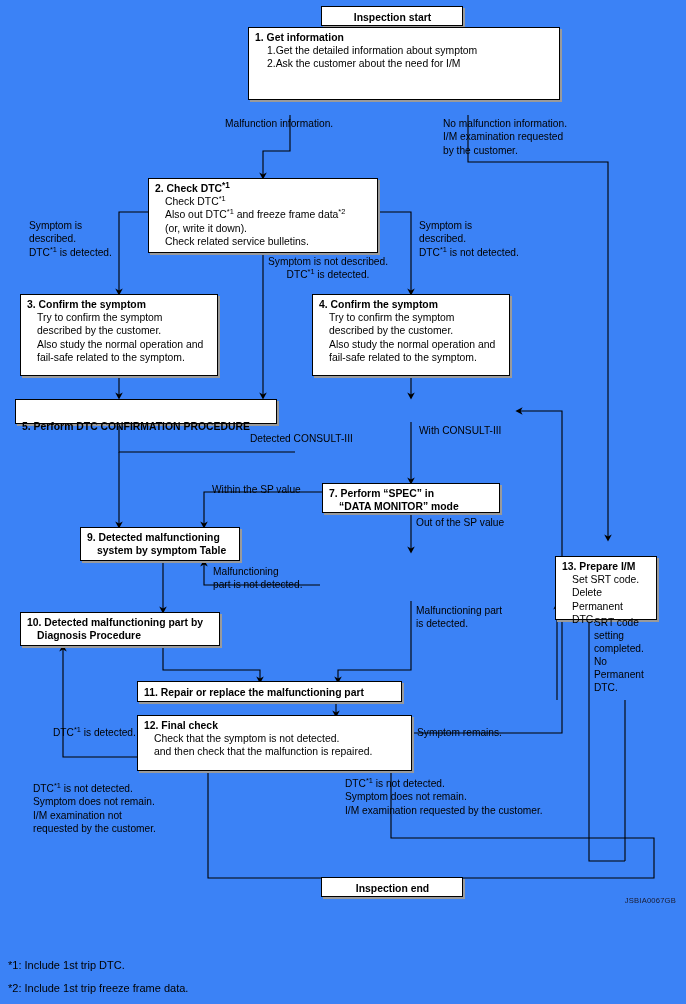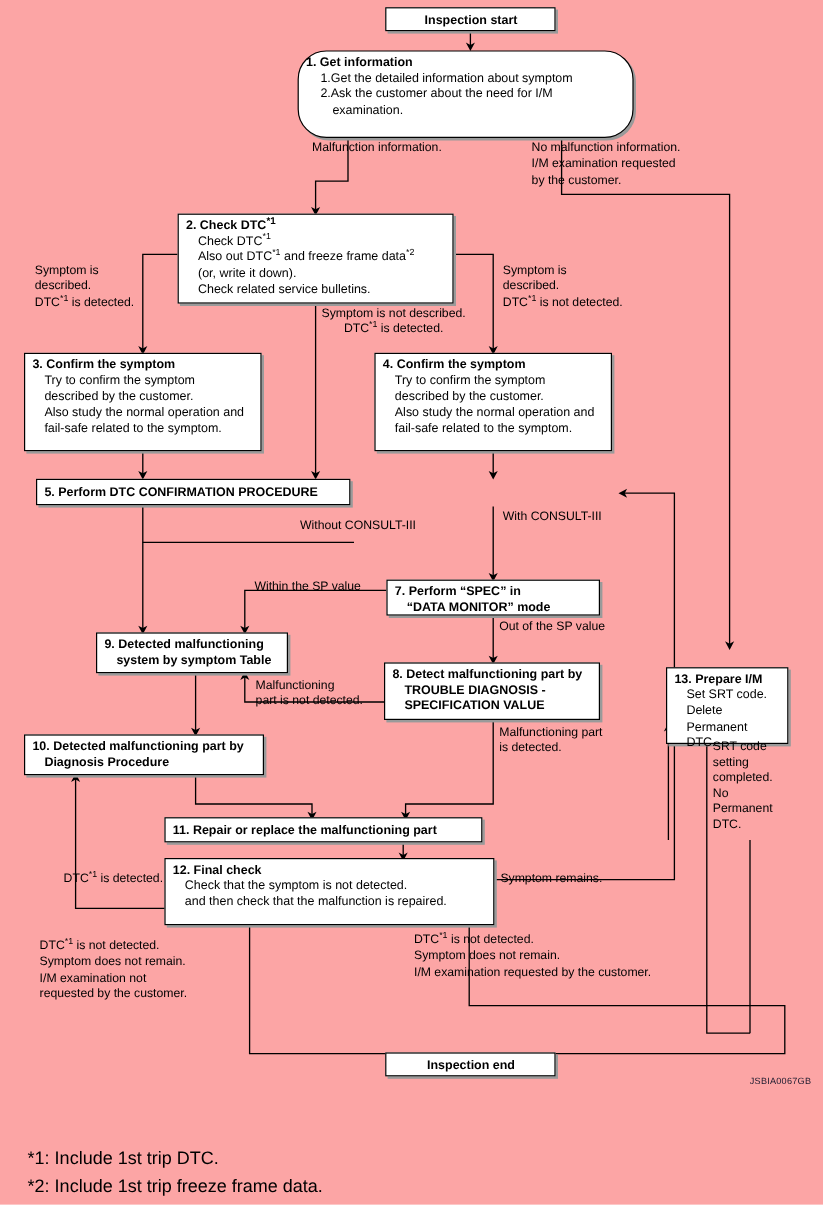--- a/index.html
+++ b/index.html
@@ -5,21 +5,21 @@
 <style>
   html, body {
     margin: 0;
     padding: 0;
     background: #ffffff;
   }
   #page {
     position: relative;
     width: 686px;
     height: 1004px;
-    background: #fca5a5;
+    background: #3b82f6;
     font-family: "Liberation Sans", sans-serif;
     color: #000000;
     overflow: hidden;
   }
   #wires {
     position: absolute;
     left: 0;
     top: 0;
     width: 686px;
     height: 1004px;
@@ -69,22 +69,22 @@
   #diagram-id {
     position: absolute;
     right: 10px;
     top: 896px;
     font-size: 7.6px;
     letter-spacing: 0.2px;
     color: #1a1a2e;
   }
   .footnote {
     position: absolute;
-    left: 23px;
-    font-size: 15px;
+    left: 8px;
+    font-size: 11px;
     line-height: 15px;
   }
 </style>
 </head>
 <body>
 
 <div id="page">
 
   <svg id="wires" viewBox="0 0 686 1004">
     <defs>
@@ -145,25 +145,24 @@
   </svg>
 
   <div class="box center" style="left:321px; top:6px; width:142px; height:20px; padding-top:4px;">
     <span>Inspection start</span>
   </div>
 
   <div class="box center" style="left:321px; top:877px; width:142px; height:20px; padding-top:4px;">
     <span>Inspection end</span>
   </div>
 
-  <div class="box" style="left:248px; top:42px; width:280px; height:73px;border-radius:24px;">
+  <div class="box" style="left:248px; top:27px; width:312px; height:73px;">
     <div class="ttl ln">1. Get information</div>
     <div class="ln indent1">1.Get the detailed information about symptom</div>
     <div class="ln indent1">2.Ask the customer about the need for I/M</div>
-    <div class="ln indent3">examination.</div>
   </div>
 
   <div class="box" style="left:148px; top:178px; width:230px; height:75px;">
     <div class="ttl ln"><span>2. Check DTC</span><span class="supb">*1</span></div>
     <div class="ln indent2"><span>Check DTC</span><span class="sup">*1</span></div>
     <div class="ln indent2"><span>Also out DTC</span><span class="sup">*1</span><span> and freeze frame data</span><span class="sup">*2</span></div>
     <div class="ln indent2">(or, write it down).</div>
     <div class="ln indent2">Check related service bulletins.</div>
   </div>
 
@@ -176,35 +175,30 @@
   </div>
 
   <div class="box" style="left:312px; top:294px; width:198px; height:82px;">
     <div class="ttl ln">4. Confirm the symptom</div>
     <div class="ln indent2">Try to confirm the symptom</div>
     <div class="ln indent2">described by the customer.</div>
     <div class="ln indent2">Also study the normal operation and</div>
     <div class="ln indent2">fail-safe related to the symptom.</div>
   </div>
 
-  <div class="box" style="left:30px; top:399px; width:262px; height:22px; padding-top:4px;">
+  <div class="box" style="left:15px; top:399px; width:262px; height:22px; padding-top:20px;">
     <div class="ttl ln">5. Perform DTC CONFIRMATION PROCEDURE</div>
   </div>
 
 
   <div class="box" style="left:322px; top:483px; width:178px; height:30px;">
     <div class="ttl ln">7. Perform “SPEC” in</div>
     <div class="ttl ln indent2">“DATA MONITOR” mode</div>
   </div>
 
-  <div class="box" style="left:320px; top:552px; width:180px; height:48px;">
-    <div class="ttl ln">8. Detect malfunctioning part by</div>
-    <div class="ttl ln indent2">TROUBLE DIAGNOSIS -</div>
-    <div class="ttl ln indent2">SPECIFICATION VALUE</div>
-  </div>
 
   <div class="box" style="left:80px; top:527px; width:160px; height:34px;">
     <div class="ttl ln">9. Detected malfunctioning</div>
     <div class="ttl ln indent2">system by symptom Table</div>
   </div>
 
   <div class="box" style="left:20px; top:612px; width:200px; height:34px;">
     <div class="ttl ln">10. Detected malfunctioning part by</div>
     <div class="ttl ln indent2">Diagnosis Procedure</div>
   </div>
@@ -220,21 +214,21 @@
   </div>
 
   <div class="box" style="left:555px; top:556px; width:102px; height:64px;">
     <div class="ttl ln">13. Prepare I/M</div>
     <div class="ln indent2">Set SRT code.</div>
     <div class="ln indent2">Delete</div>
     <div class="ln indent2">Permanent</div>
     <div class="ln indent2">DTC.</div>
   </div>
 
-  <div class="lbl" style="left:225px; top:117px;margin-left:35px;">
+  <div class="lbl" style="left:225px; top:117px;">
     <span>Malfunction information.</span>
   </div>
 
   <div class="lbl" style="left:443px; top:117px;">
     <div>No malfunction information.</div>
     <div>I/M examination requested</div>
     <div>by the customer.</div>
   </div>
 
   <div class="lbl" style="left:29px; top:219px;">
@@ -248,21 +242,21 @@
     <div><span>DTC</span><span class="sup">*1</span><span> is detected.</span></div>
   </div>
 
   <div class="lbl" style="left:419px; top:219px;">
     <div>Symptom is</div>
     <div>described.</div>
     <div><span>DTC</span><span class="sup">*1</span><span> is not detected.</span></div>
   </div>
 
   <div class="lbl" style="left:250px; top:432px;">
-    <span>Without CONSULT-III</span>
+    <span>Detected CONSULT-III</span>
   </div>
 
   <div class="lbl" style="left:419px; top:424px;">
     <span>With CONSULT-III</span>
   </div>
 
   <div class="lbl" style="left:212px; top:483px;">
     <span>Within the SP value</span>
   </div>
 

